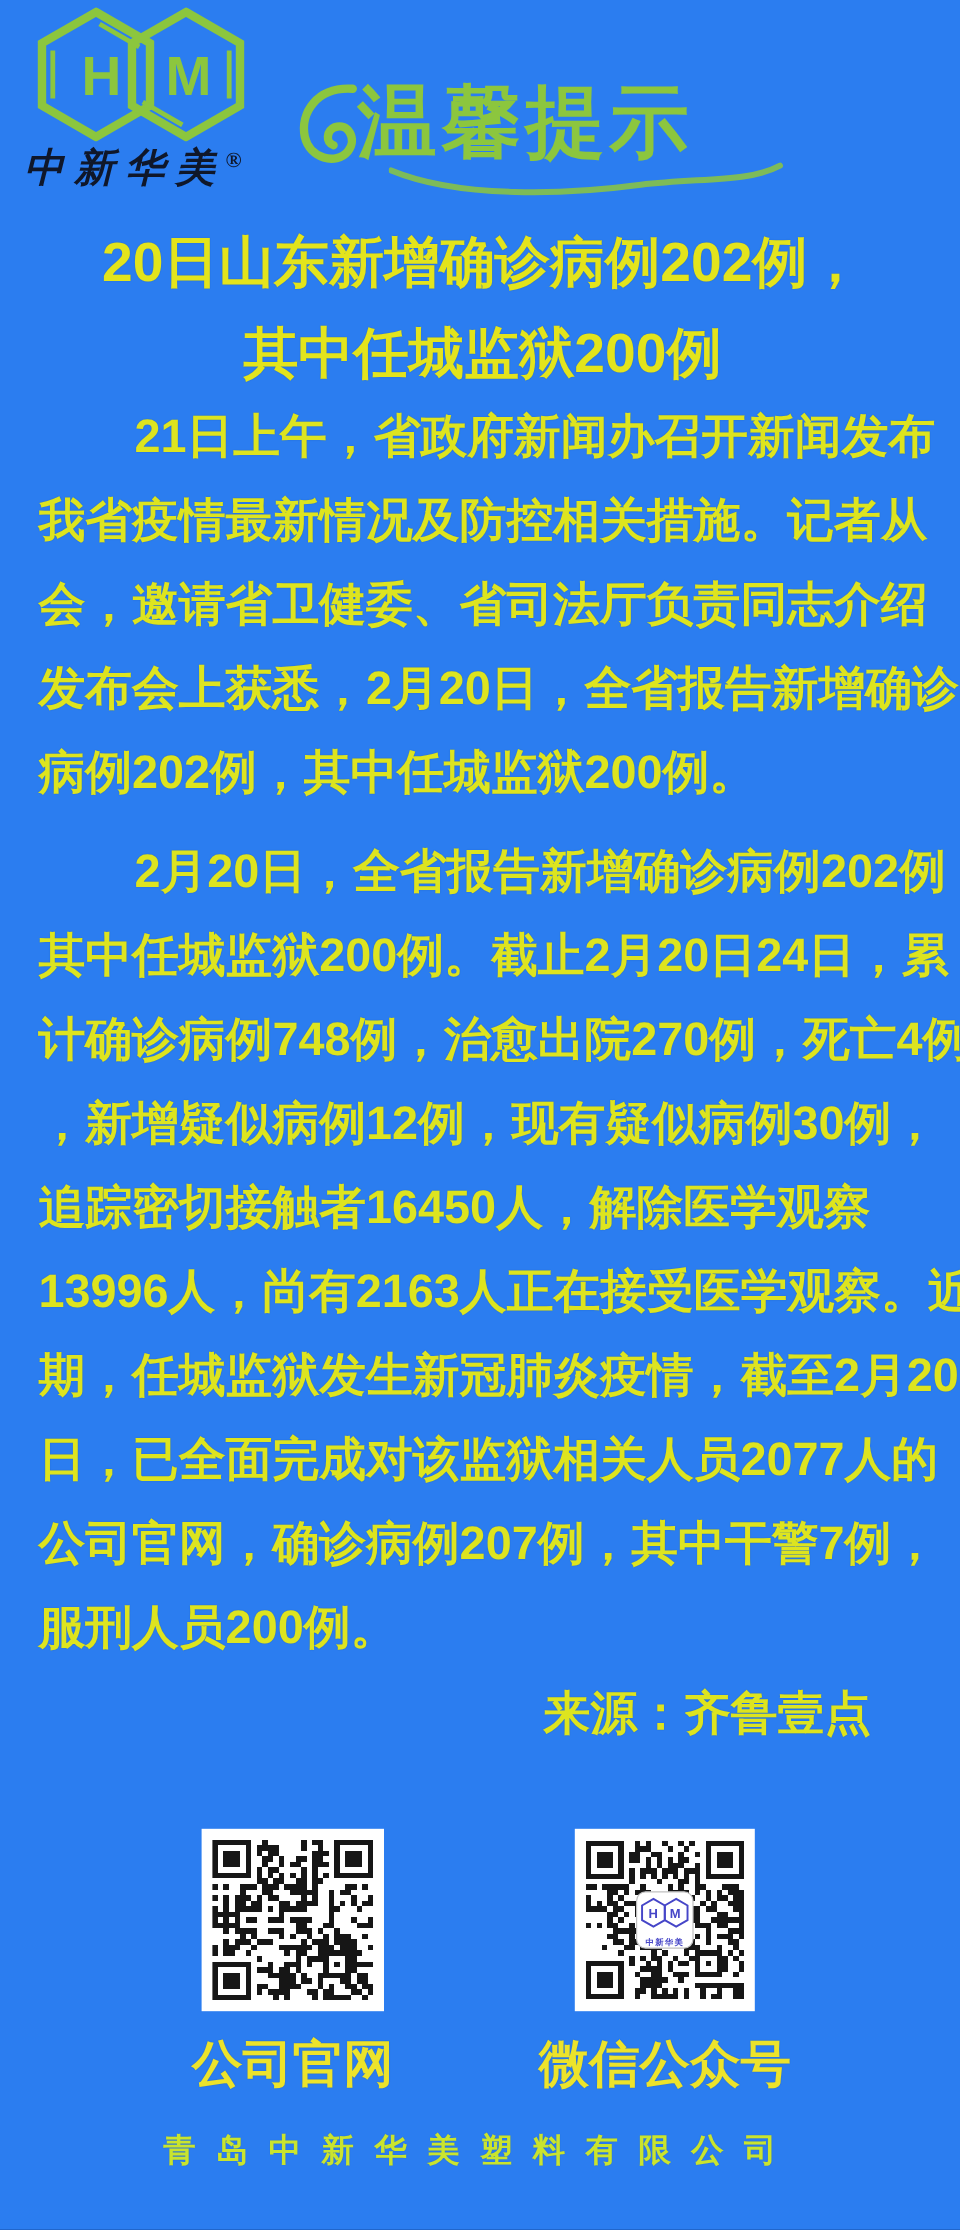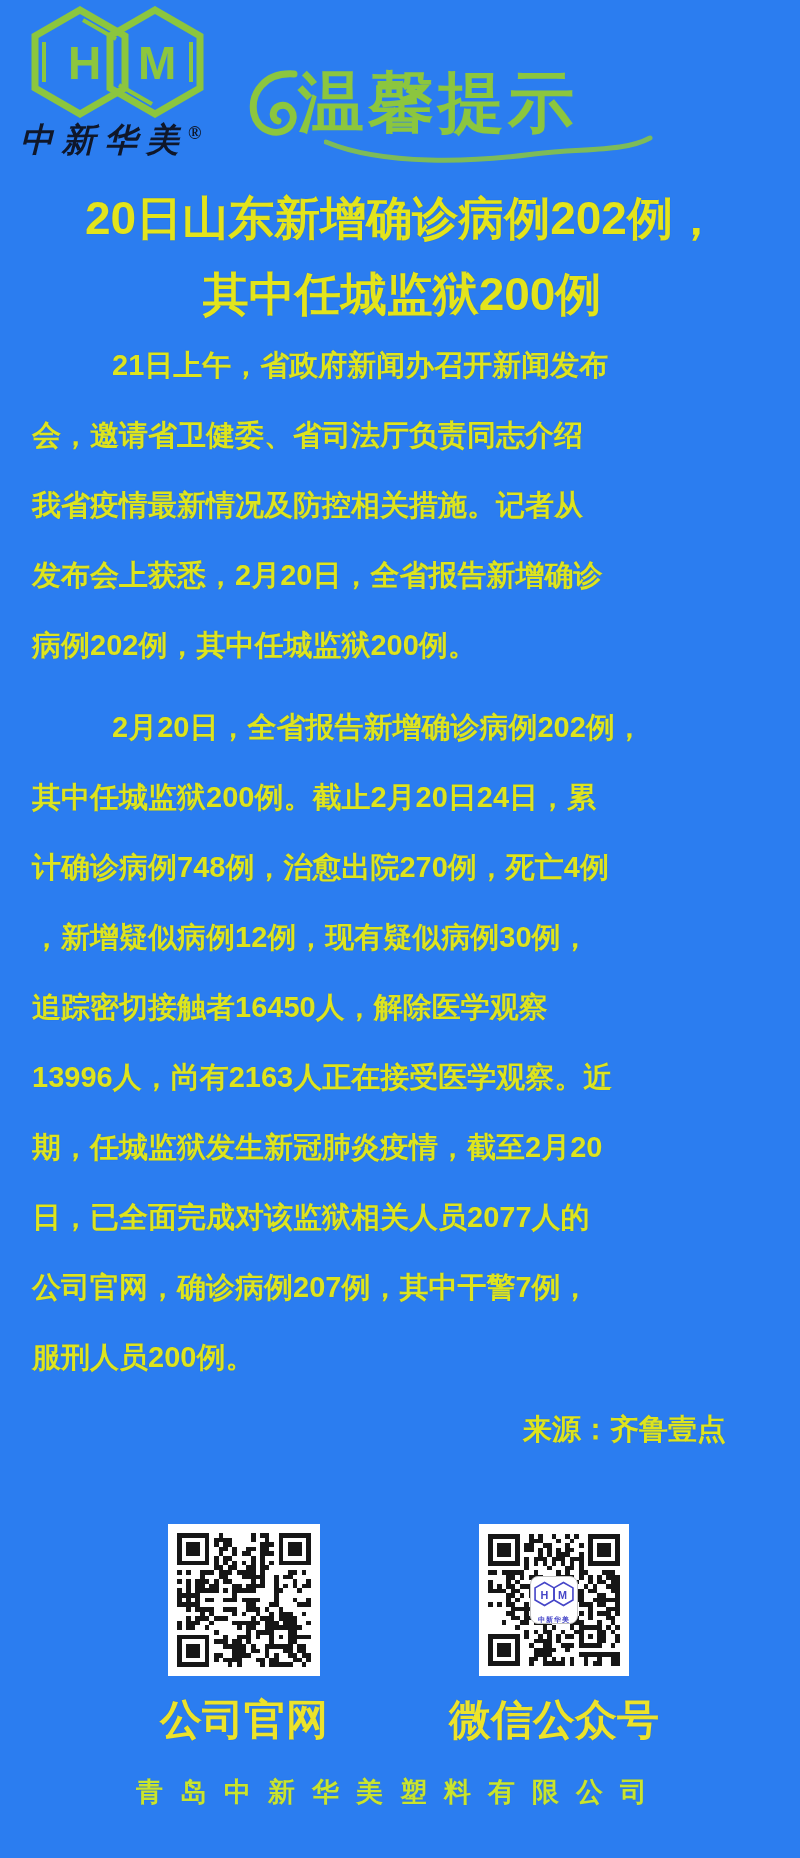--- a/index.html
+++ b/index.html
@@ -32,21 +32,21 @@
   
   .title-block {
     position:absolute; top:180px; left:4px; right:0; text-align:center;
     color:#e3e41c; font-weight:bold; font-size:46px; line-height:76px;
     text-shadow:0 0 1px rgba(0,0,0,.25);
   }
 
   
   .body-block {
     position:absolute; top:330px; left:32px; right:26px;
-    color:#dde41f; font-weight:bold; font-size:29px; line-height:70px;
+    color:#dde41f; font-weight:bold; font-size:39px; line-height:70px;
     text-shadow:0 0 1px rgba(0,0,0,.25);
   }
   .para .line { white-space:nowrap; }
   .para .line.first { text-indent:80px; }
   .para + .para { margin-top:12px; }
   .source-line {
     margin-top:2px; text-align:right; padding-right:48px; white-space:nowrap;
   }
 
   
@@ -121,22 +121,22 @@
 
   <div class="title-block">
     <div>20日山东新增确诊病例202例，</div>
     <div>其中任城监狱200例</div>
   </div>
 
   <div class="body-block">
 
   <div class="para">
         <div class="line first">21日上午，省政府新闻办召开新闻发布</div>
+        <div class="line">我省疫情最新情况及防控相关措施。记者从</div>
         <div class="line">会，邀请省卫健委、省司法厅负责同志介绍</div>
-        <div class="line">我省疫情最新情况及防控相关措施。记者从</div>
         <div class="line">发布会上获悉，2月20日，全省报告新增确诊</div>
         <div class="line">病例202例，其中任城监狱200例。</div>
       </div>
       <div class="para">
         <div class="line first">2月20日，全省报告新增确诊病例202例，</div>
         <div class="line">其中任城监狱200例。截止2月20日24日，累</div>
         <div class="line">计确诊病例748例，治愈出院270例，死亡4例</div>
         <div class="line">，新增疑似病例12例，现有疑似病例30例，</div>
         <div class="line">追踪密切接触者16450人，解除医学观察</div>
         <div class="line">13996人，尚有2163人正在接受医学观察。近</div>

